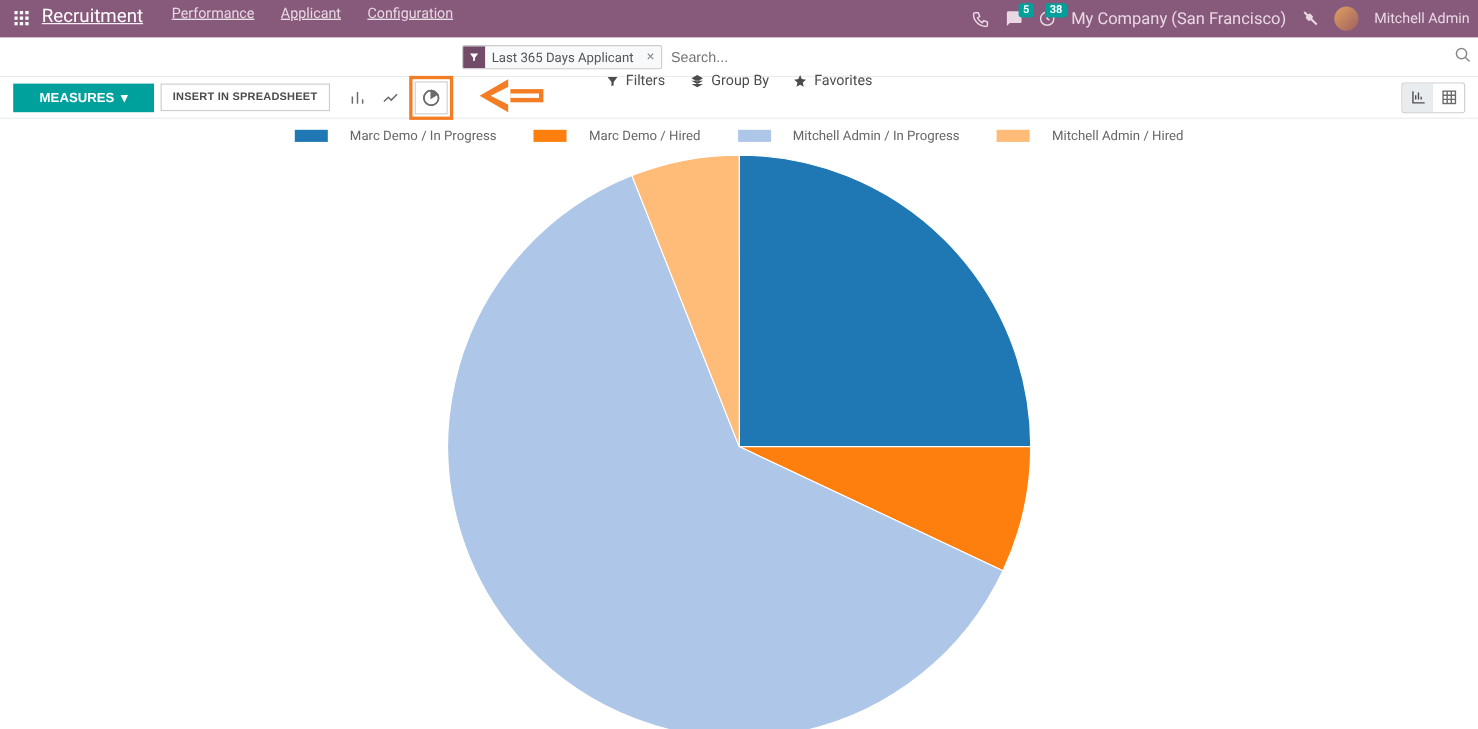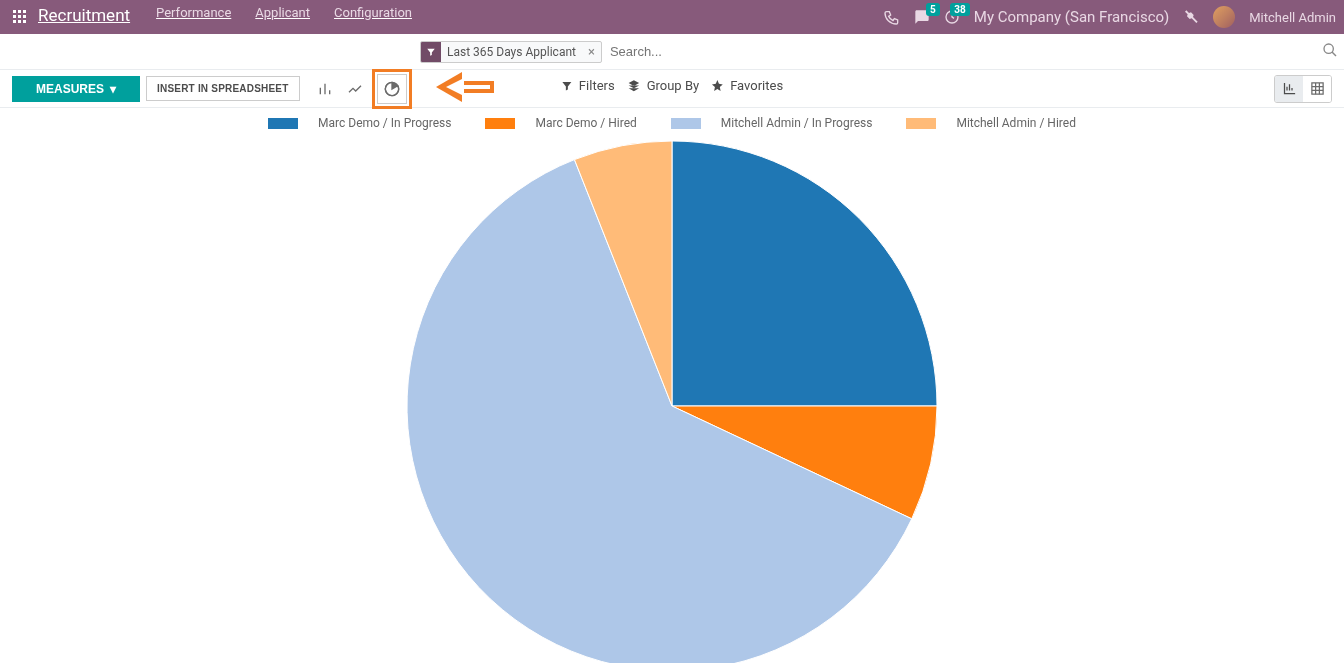--- a/index.html
+++ b/index.html
@@ -124,22 +124,22 @@
     margin-left: 2px;
     display:flex;
   }
   .annot-arrow {
     margin-left: 24px;
     color: #f27d24;
   }
   .filters-center {
     position: absolute;
     left: 50%; transform: translateX(-50%);
-    display:flex; gap: 12px; align-items:center;
-    top: 78px;
+    display:flex; gap: 22px; align-items:center;
+    top: 66px;
     text-align: center;
   }
   .filter-btn {
     display:flex; align-items:center; gap:6px;
     color:#4c4c4c; font-size:13px; cursor:pointer;
   }
   .view-switch {
     margin-left:auto; display:flex; gap:0;
     border:1px solid #ccc; border-radius:3px; overflow:hidden;
   }

